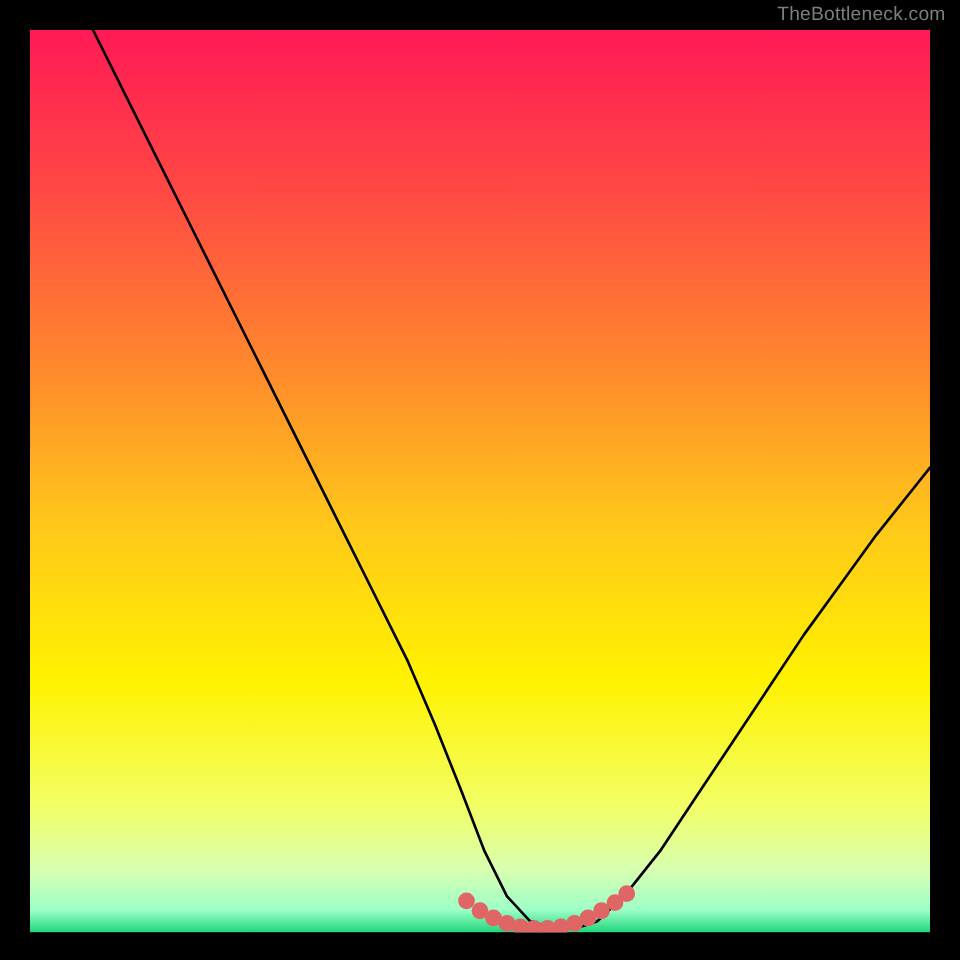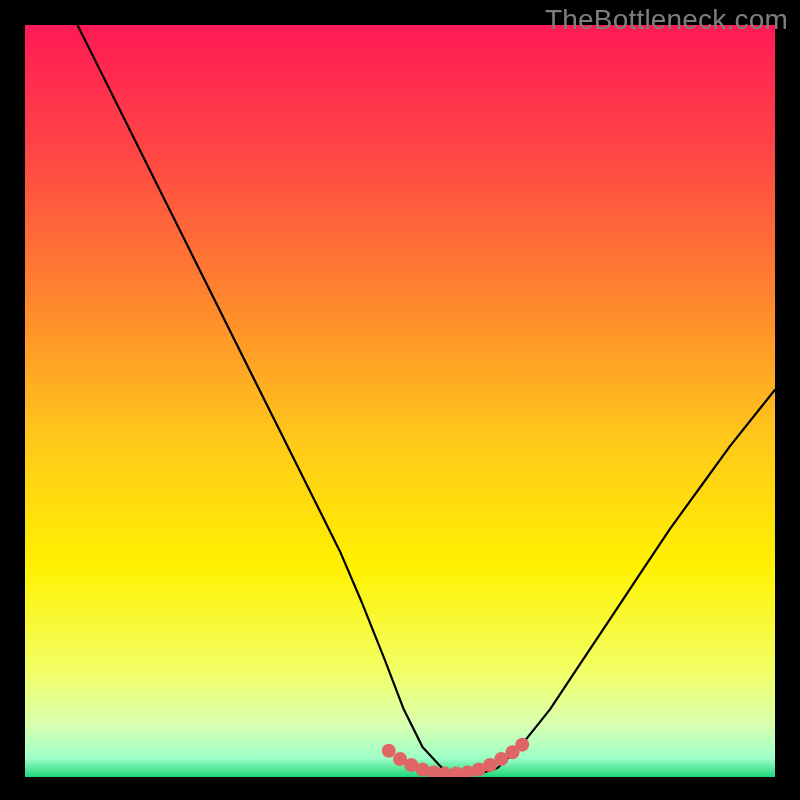--- a/index.html
+++ b/index.html
@@ -15,21 +15,21 @@
     width: 800px;
     height: 800px;
     background: #000;
   }
   .plot-area {
     position: absolute;
   }
   .watermark {
     position: absolute;
     color: #7e7e7e;
-    font-size: 28px;
+    font-size: 16px;
     font-weight: 400;
     letter-spacing: 0.2px;
   }
   svg {
     display: block;
   }
 </style>
 </head>
 <body>
 

